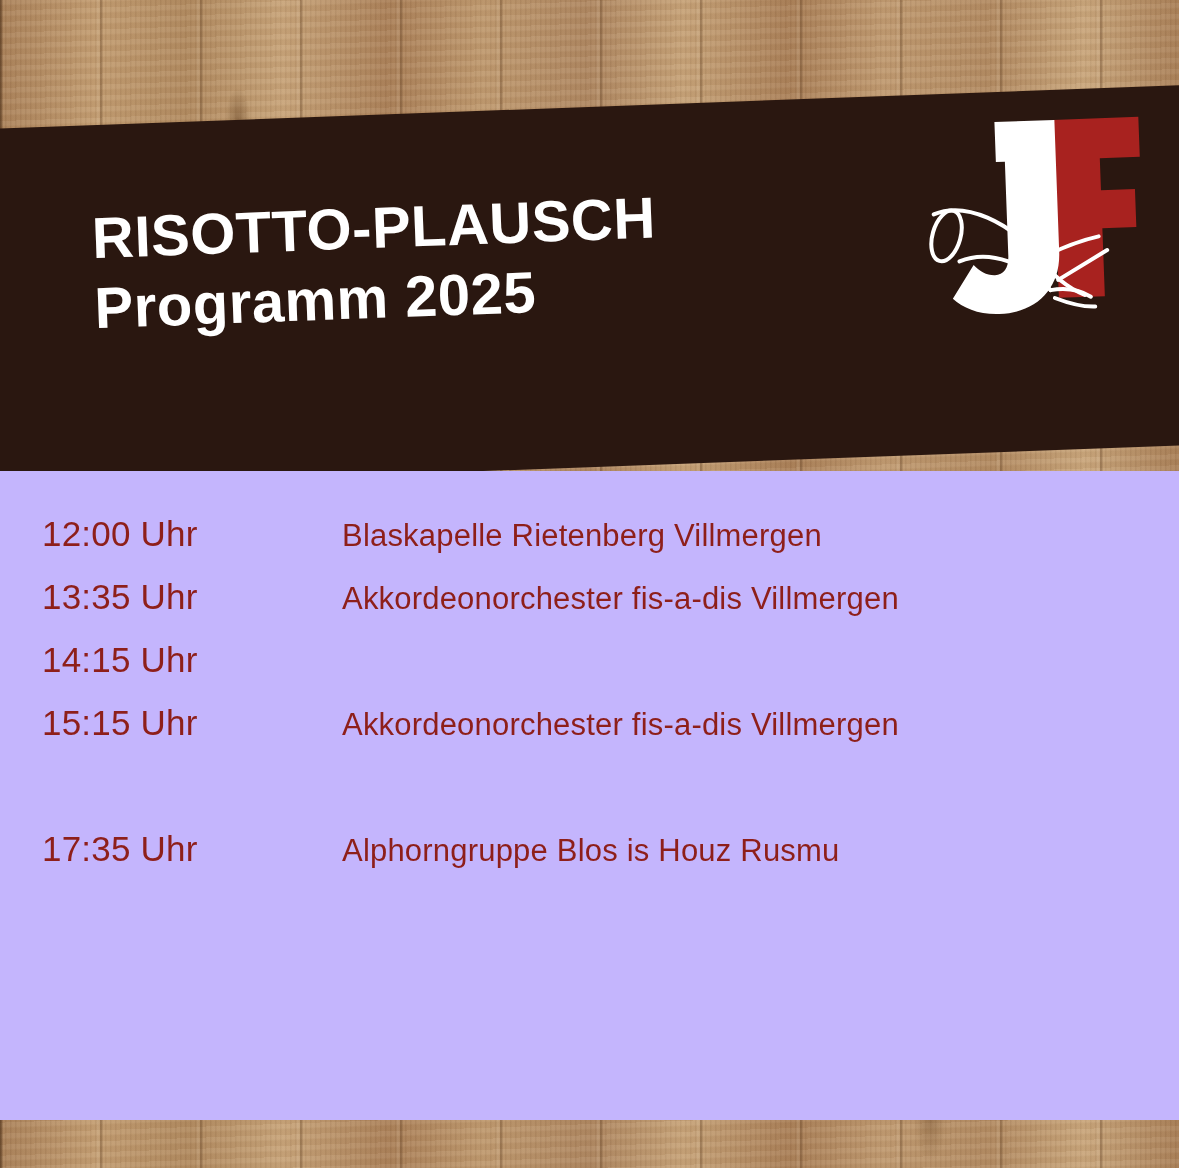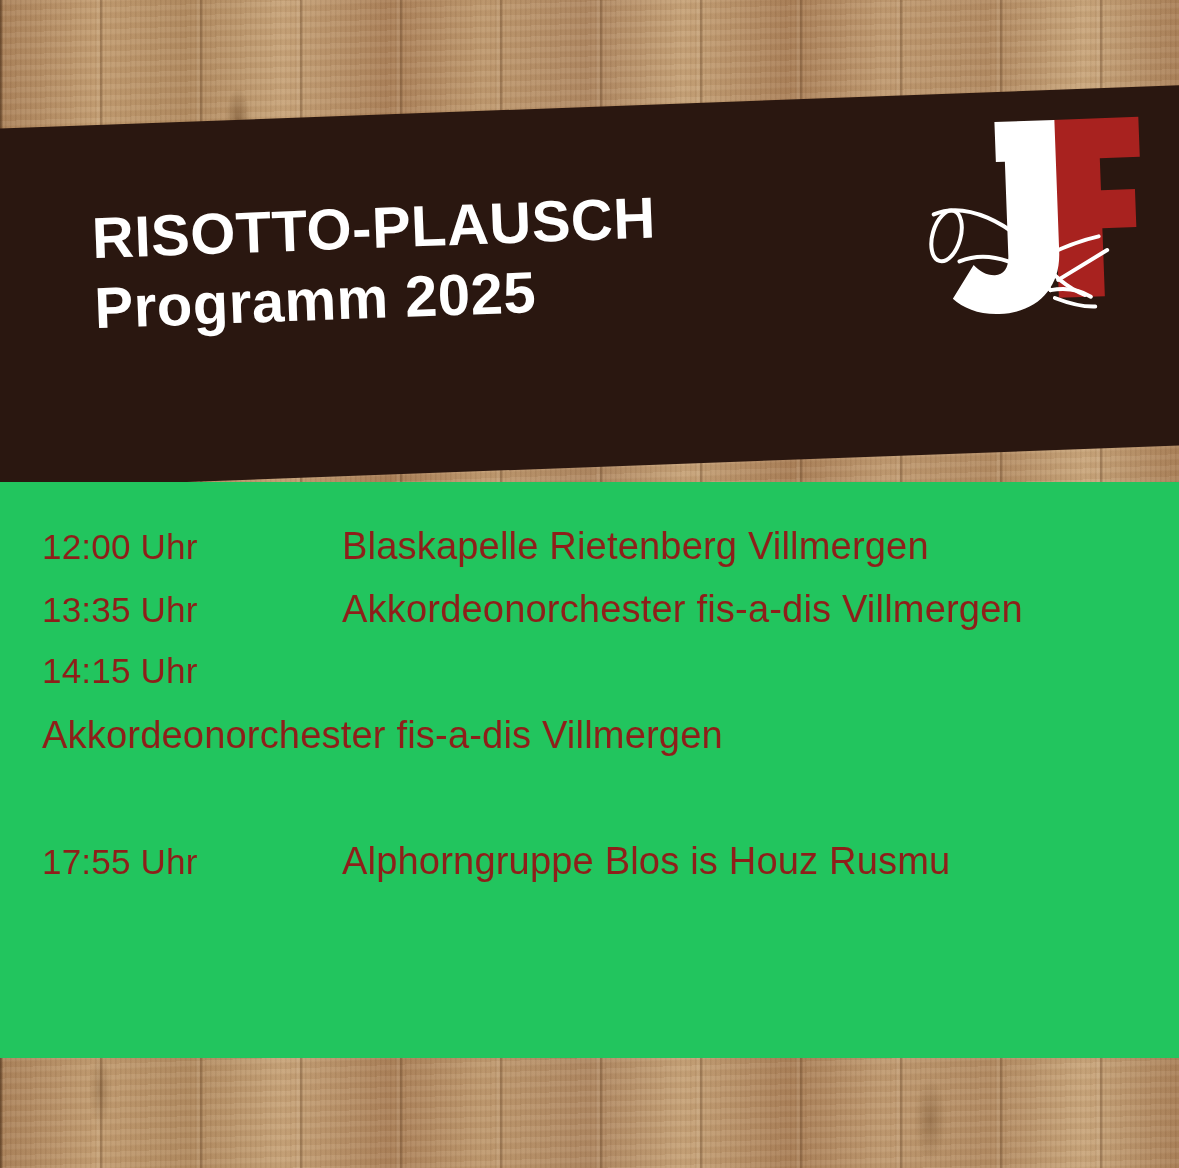--- a/index.html
+++ b/index.html
@@ -110,24 +110,24 @@
     right: 58px;
     top: 22px;
     width: 260px;
     height: 250px;
   }
 
   
   .panel {
     position: absolute;
     left: 0;
-    top: 482px;
+    top: 471px;
     width: 1179px;
-    height: 576px;
-    background: #22c55e;
+    height: 649px;
+    background: #c4b5fd;
   }
   .schedule {
     position: absolute;
     left: 42px;
     top: 43px;
     width: 1100px;
   }
   .row {
     display: flex;
     align-items: baseline;
@@ -135,21 +135,21 @@
     color: #8e1f1a;
   }
   .time {
     width: 300px;
     flex: 0 0 300px;
     font-size: 35px;
     letter-spacing: 0.2px;
     white-space: nowrap;
   }
   .act {
-    font-size: 38px;
+    font-size: 31px;
     letter-spacing: 0.2px;
     white-space: nowrap;
   }
 </style>
 </head>
 <body>
 
 <div class="poster">
 
   <div class="wood"></div>
@@ -197,28 +197,29 @@
       <div class="row">
         <div class="time">13:35 Uhr</div>
         <div class="act">Akkordeonorchester fis-a-dis Villmergen</div>
       </div>
 
       <div class="row">
         <div class="time">14:15 Uhr</div>
       </div>
 
       <div class="row">
+        <div class="time">15:15 Uhr</div>
         <div class="act">Akkordeonorchester fis-a-dis Villmergen</div>
       </div>
 
       <div class="row">
       </div>
 
       <div class="row">
-        <div class="time">17:55 Uhr</div>
+        <div class="time">17:35 Uhr</div>
         <div class="act">Alphorngruppe Blos is Houz Rusmu</div>
       </div>
 
 
       <div class="row">
       </div>
 
     </div>
   </div>
 

